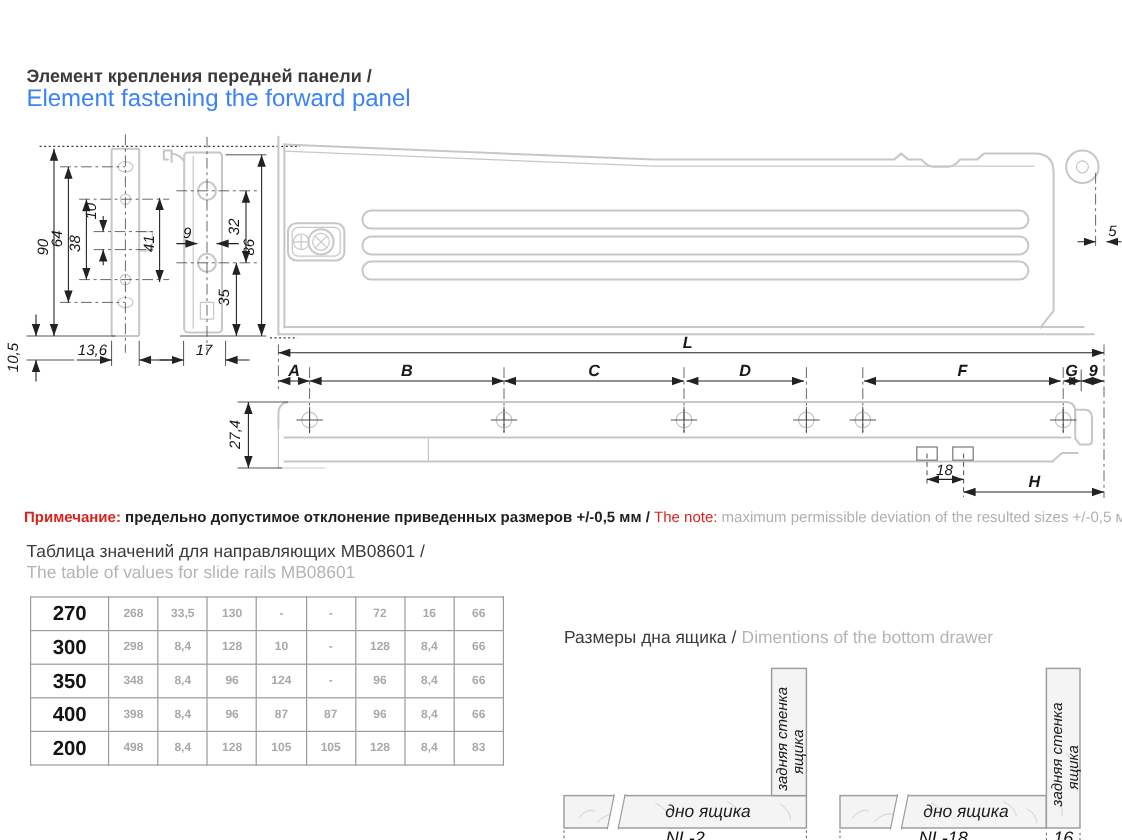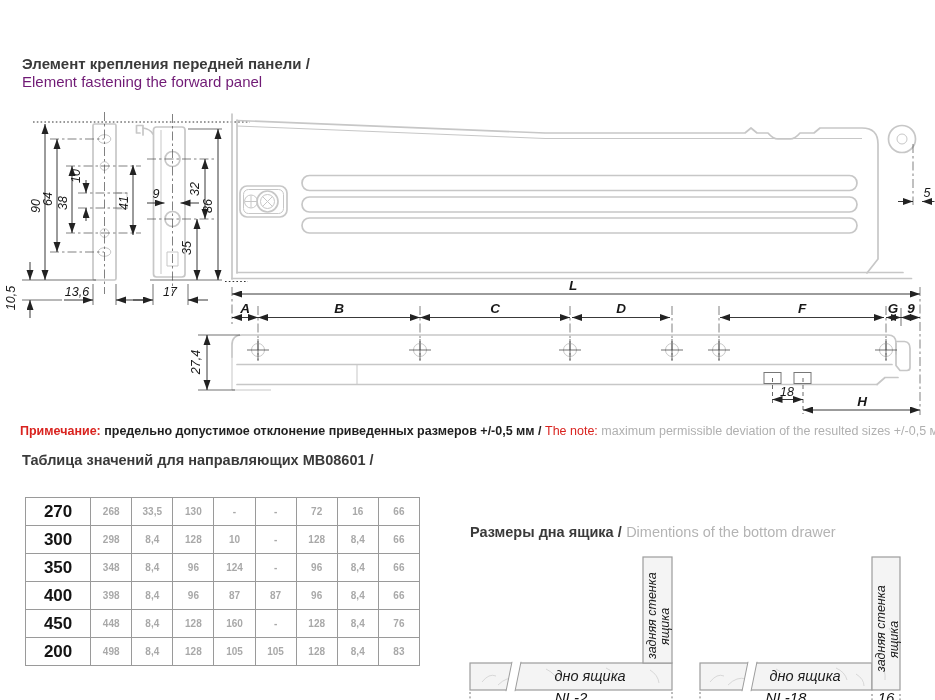--- a/index.html
+++ b/index.html
@@ -1,22 +1,22 @@
 <!DOCTYPE html>
 <html><head>
 <meta charset="utf-8">
 <style>
   html,body{margin:0;padding:0;background:#fff;}
   body{font-family:"Liberation Sans","DejaVu Sans",sans-serif;-webkit-font-smoothing:antialiased;}
   #page{position:relative;width:935px;height:656px;background:#fff;overflow:hidden;margin-top:47px;}
 
   .abs{position:absolute;}
   .title-ru{font-size:15px;color:#3a3a3a;font-weight:700;line-height:18px;}
-  .title-en{font-size:15px;color:#701a75;font-weight:400;line-height:18px;}
-  .sec-title-ru{font-size:14.5px;color:#3a3a3a;font-weight:700;line-height:18px;}
+  .title-en{font-size:20px;color:#3b82f6;font-weight:400;line-height:18px;}
+  .sec-title-ru{font-size:14.5px;color:#3a3a3a;font-weight:400;line-height:18px;}
   .sec-title-en{font-size:14.5px;color:#b4b4b4;font-weight:400;line-height:18px;}
 
   .note-line{font-size:12.5px;line-height:15px;white-space:nowrap;}
   .note-red{color:#d9231f;font-weight:700;}
   .note-dark{color:#1f1f1f;font-weight:700;}
   .note-red2{color:#d9231f;font-weight:400;}
   .note-gray{color:#b0b0b0;font-weight:400;}
 
   
   table.vals{border-collapse:collapse;table-layout:fixed;width:395px;}
@@ -242,20 +242,21 @@
       <text class="dl" x="862" y="304" text-anchor="middle">H</text>
     </g>
   </svg>
 
   <div class="abs note-line" style="left:20px;top:377px;">
     <span class="note-red">Примечание: </span><span class="note-dark">предельно допустимое отклонение приведенных размеров +/-0,5 мм / </span><span class="note-red2">The note: </span><span class="note-gray">maximum permissible deviation of the resulted sizes +/-0,5 мм</span>
   </div>
 
   <div class="abs" style="left:22px;top:404px;">
     <div class="sec-title-ru">Таблица значений для направляющих MB08601 /</div>
+    <div class="sec-title-en">The table of values for slide rails MB08601</div>
   </div>
 
   <table class="vals abs" style="left:25px;top:450px;">
     <colgroup>
       <col class="c0">
         <col class="cn">
         <col class="cn">
         <col class="cn">
         <col class="cn">
       <col class="cn">
@@ -302,31 +303,20 @@
       <td class="val">398</td>
       <td class="val">8,4</td>
       <td class="val">96</td>
       <td class="val">87</td>
       <td class="val">87</td>
       <td class="val">96</td>
       <td class="val">8,4</td>
       <td class="val">66</td>
     </tr>
     <tr>
-      <th class="rowhead">450</th>
-      <td class="val">448</td>
-      <td class="val">8,4</td>
-      <td class="val">128</td>
-      <td class="val">160</td>
-      <td class="val">-</td>
-      <td class="val">128</td>
-      <td class="val">8,4</td>
-      <td class="val">76</td>
-    </tr>
-    <tr>
       <th class="rowhead">200</th>
       <td class="val">498</td>
       <td class="val">8,4</td>
       <td class="val">128</td>
       <td class="val">105</td>
       <td class="val">105</td>
       <td class="val">128</td>
       <td class="val">8,4</td>
       <td class="val">83</td>
     </tr>

